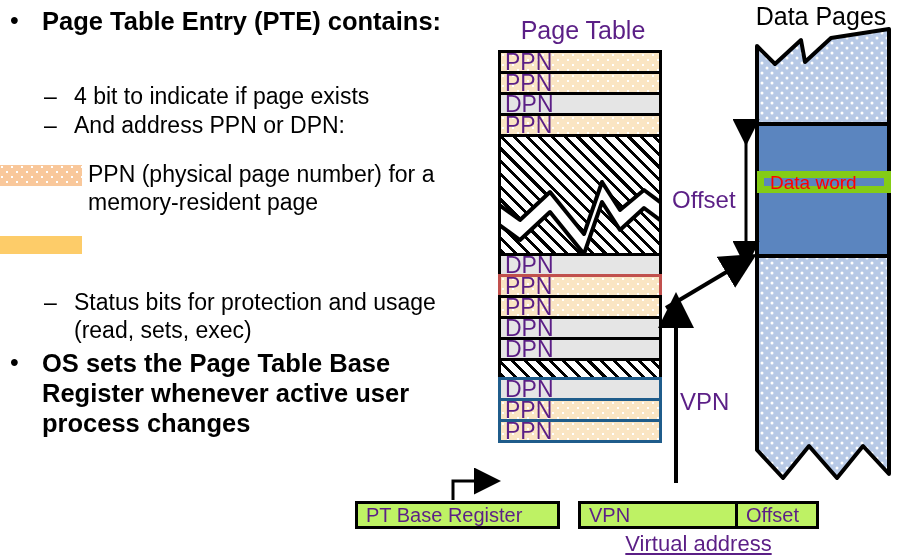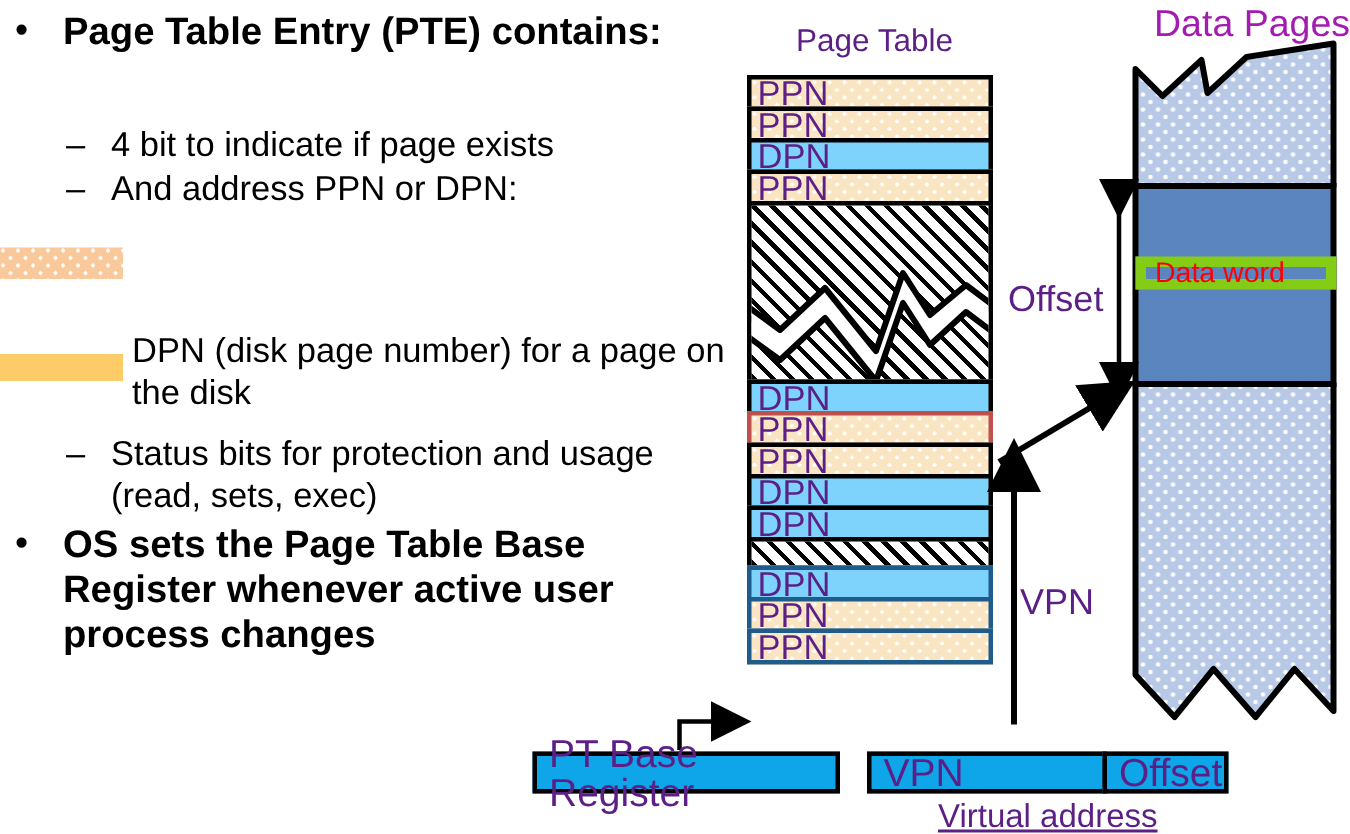--- a/index.html
+++ b/index.html
@@ -44,21 +44,21 @@
     background-size:10px 10px,10px 10px;
   }
   .sw-dpn{
     top:236px;height:18px;
     background-color:#fdcc69;
   }
 
   
   .pt-title{
     position:absolute;left:498px;top:16px;width:170px;
-    text-align:center;font-size:21px;color:#5b1f86;
+    text-align:center;font-size:25px;color:#5b1f86;
     letter-spacing:0px;
   }
   .pagetable{
     position:absolute;left:498px;top:50px;width:164px;height:433px;
   }
   .row{
     position:absolute;left:0;width:164px;
     box-sizing:border-box;
     border:3px solid #000000;
     color:#5b1f86;font-size:23px;line-height:1;
@@ -66,42 +66,42 @@
     display:flex;align-items:center;
     overflow:hidden;
   }
   .row.ppn{
     background-color:#fae5c3;
     background-image:
       radial-gradient(circle at 2px 2px, #ffffff 1.3px, transparent 1.4px),
       radial-gradient(circle at 7px 7px, #ffffff 1.3px, transparent 1.4px);
     background-size:10px 10px,10px 10px;
   }
-  .row.dpn{ background-color:#7dd3fc; }
+  .row.dpn{ background-color:#e5e5e5; }
   .row.sel{ border-color:#c0504d; }
   .row.blu{ border-color:#1f5c8b; }
   .row.hatch{
     background-color:#ffffff;
     background-image:repeating-linear-gradient(45deg,#000 0 3px,#fff 3px 9px);
     color:transparent;
   }
   .bigbreak{
     position:absolute;left:0;width:164px;
     box-sizing:border-box;
     border:3px solid #000000;
     background-color:#ffffff;
     background-image:repeating-linear-gradient(45deg,#000 0 3px,#fff 3px 9px);
     overflow:hidden;
   }
   .bigbreak svg{position:absolute;left:-3px;top:-3px;}
 
   
   .dp-title{
     position:absolute;left:742px;top:2px;width:158px;
-    text-align:right;font-size:25px;color:#a21caf;
+    text-align:center;font-size:25px;color:#000000;
   }
   .datapages{position:absolute;left:745px;top:26px;width:155px;height:470px;}
   .dp-word{
     position:absolute;left:12px;top:145px;width:134px;height:22px;
     box-sizing:border-box;border:7px solid #84cc16;
     background:#5b85bf;
     color:#ff0000;font-size:19px;line-height:1;
     display:flex;align-items:center;padding-left:6px;
   }
 
@@ -110,22 +110,22 @@
     position:absolute;left:672px;top:186px;font-size:24px;color:#5b1f86;
   }
   .lbl-vpn{
     position:absolute;left:680px;top:388px;font-size:24px;color:#5b1f86;
   }
   .arrows{position:absolute;left:0;top:0;width:900px;height:556px;pointer-events:none;}
 
   
   .box{
     position:absolute;box-sizing:border-box;
-    border:3px solid #000000;background:#0ea5e9;
-    color:#5b1f86;font-size:26px;line-height:1;
+    border:3px solid #000000;background:#bef264;
+    color:#5b1f86;font-size:20px;line-height:1;
     display:flex;align-items:center;padding-left:8px;
   }
   #ptbr{left:355px;top:501px;width:205px;height:28px;}
   #vpnbox{left:578px;top:501px;width:160px;height:28px;}
   #offbox{left:735px;top:501px;width:84px;height:28px;}
   .va-label{
     position:absolute;left:578px;top:531px;width:241px;
     text-align:center;font-size:22px;color:#5b1f86;text-decoration:underline;
   }
 </style>
@@ -145,23 +145,23 @@
       <span class="dash">–</span>
       <span class="txt">4 bit to indicate if page exists</span>
     </div>
 
     <div class="l2" style="top:111px;">
       <span class="dash">–</span>
       <span class="txt">And address PPN or DPN:</span>
     </div>
 
     <div class="swatch sw-ppn"></div>
+    <div class="l3" style="top:160px;">PPN (physical page number) for a memory-resident page</div>
 
     <div class="swatch sw-dpn"></div>
-    <div class="l3" style="top:219px;">DPN (disk page number) for a page on the disk</div>
 
     <div class="l2" style="top:288px;">
       <span class="dash">–</span>
       <span class="txt">Status bits for protection and usage (read, sets, exec)</span>
     </div>
 
     <div class="l1" style="left:10px;top:348px;">
       <span class="dot">•</span>
       <span class="txt">OS sets the Page Table Base Register whenever active user process changes</span>
     </div>

